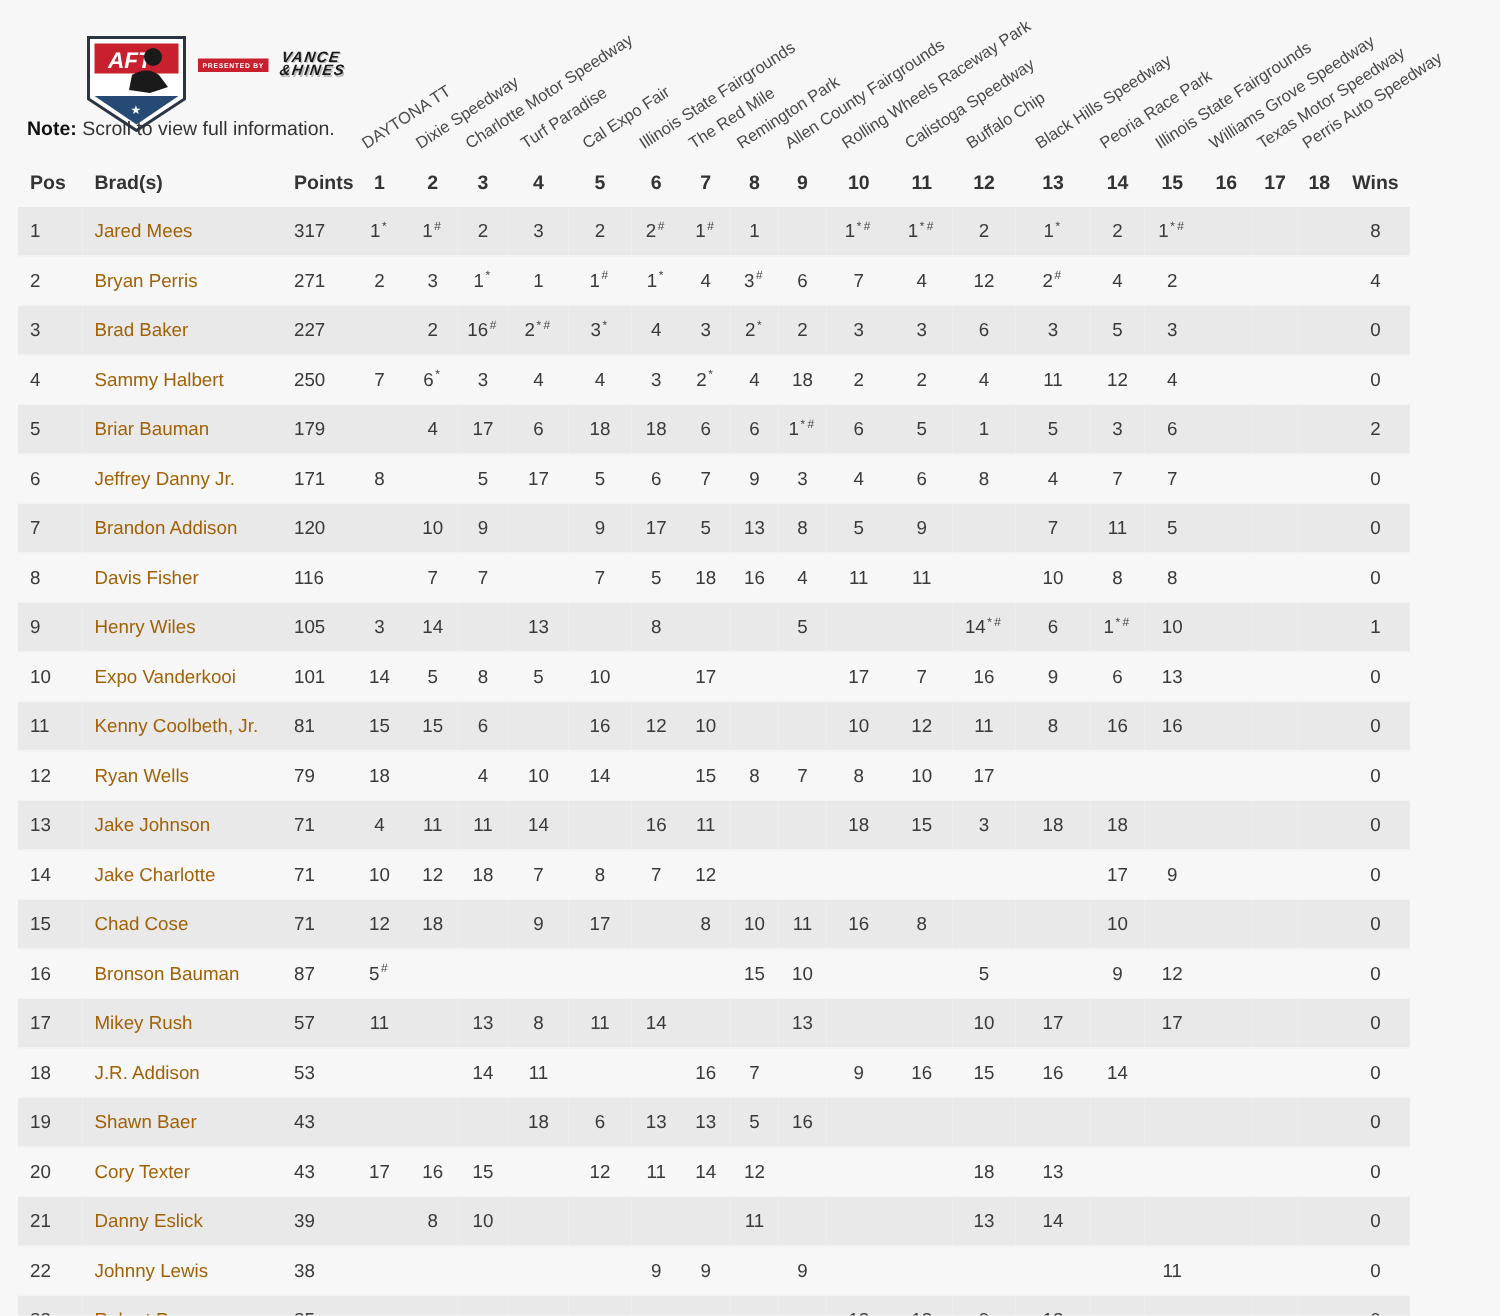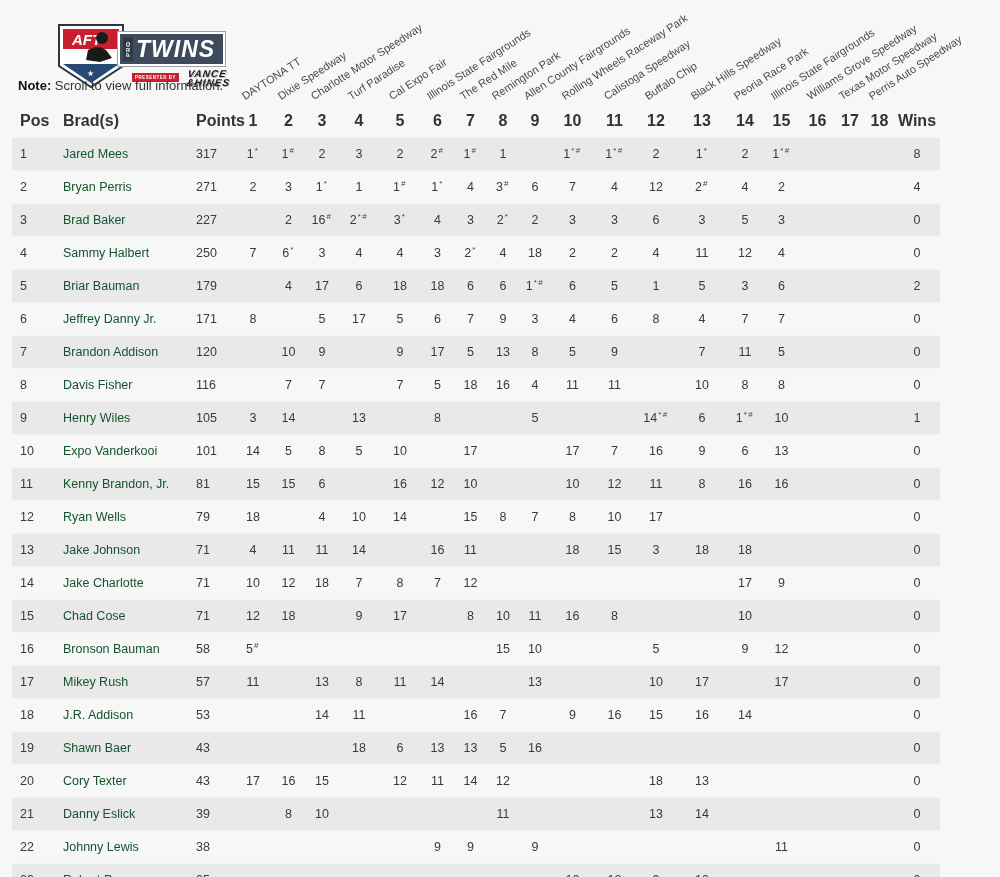--- a/index.html
+++ b/index.html
@@ -56,31 +56,31 @@
     transform:rotate(-33deg);transform-origin:left bottom;
   }
 
   
   table.standings{
     border-collapse:collapse;table-layout:fixed;
     margin-left:12px;width:928px;font-size:12.5px;
   }
   table.standings th{
     font-weight:bold;color:#333;height:34px;vertical-align:middle;
-    text-align:center;padding:0;font-size:16px;
+    text-align:center;padding:0;font-size:13px;
   }
   table.standings th.lft{text-align:left;padding-left:8px;}
   table.standings td{
     height:32px;vertical-align:middle;text-align:center;
     padding:0;color:#3a3a3a;
   }
   table.standings td.lft{text-align:left;padding-left:8px;}
   tr.stripe td{background:#e9e9e9;}
   tbody tr{border-bottom:1px solid #f3f3f3;}
-  .rider{color:#14532d;margin-top:32px;}
+  .rider{color:#a16207;margin-top:32px;}
   .pts{font-weight:normal;color:#222;}
   td sup{font-size:8px;letter-spacing:1.5px;margin-left:1px;color:#444;}
 </style>
 </head>
 <body>
 
 <div class="page">
 
   <div class="header-area">
 
@@ -88,24 +88,20 @@
       <svg class="shield" viewBox="0 0 66 64">
         <path d="M1 1 H65 V42 L33 63 L1 42 Z" fill="#ffffff" stroke="#2a3442" stroke-width="2"></path>
         <rect x="5" y="5" width="56" height="20" fill="#c8202f"></rect>
         <text x="14" y="21" font-size="15" font-weight="bold" font-style="italic" fill="#ffffff" font-family="Liberation Sans, sans-serif">AFT</text>
         <circle cx="44" cy="14" r="6" fill="#1a1a1a"></circle>
         <path d="M30 26 q10 -6 18 0 l6 8 -12 4 -14 -2 z" fill="#1a1a1a"></path>
         <path d="M5 40 L61 40 L33 59 Z" fill="#274a75"></path>
         <text x="29" y="52" font-size="8" fill="#ffffff">★</text>
       </svg>
       <div class="logo-right">
-        <div class="twins-box">
-          <span class="pro-tab">PRO</span>
-          <span class="twins-text">TWINS</span>
-        </div>
         <div class="presented-row">
           <span class="presented">PRESENTED BY</span>
           <span class="vh">
             <span>VANCE</span>
             <span>&amp;HINES</span>
           </span>
         </div>
       </div>
     </div>
 
@@ -420,21 +416,21 @@
           <td>9</td>
           <td>6</td>
           <td>13</td>
           <td></td>
           <td></td>
           <td></td>
           <td>0</td>
         </tr>
         <tr class="stripe">
           <td class="lft">11</td>
-          <td class="lft"><span class="rider">Kenny Brandon, Jr.</span></td>
+          <td class="lft"><span class="rider">Kenny Coolbeth, Jr.</span></td>
           <td class="lft pts">81</td>
           <td>15</td>
           <td>15</td>
           <td>6</td>
           <td></td>
           <td>16</td>
           <td>12</td>
           <td>10</td>
           <td></td>
           <td></td>
@@ -541,21 +537,21 @@
           <td>10</td>
           <td></td>
           <td></td>
           <td></td>
           <td></td>
           <td>0</td>
         </tr>
         <tr>
           <td class="lft">16</td>
           <td class="lft"><span class="rider">Bronson Bauman</span></td>
-          <td class="lft pts">58</td>
+          <td class="lft pts">87</td>
           <td>5<sup>#</sup></td>
           <td></td>
           <td></td>
           <td></td>
           <td></td>
           <td></td>
           <td></td>
           <td>15</td>
           <td>10</td>
           <td></td>

